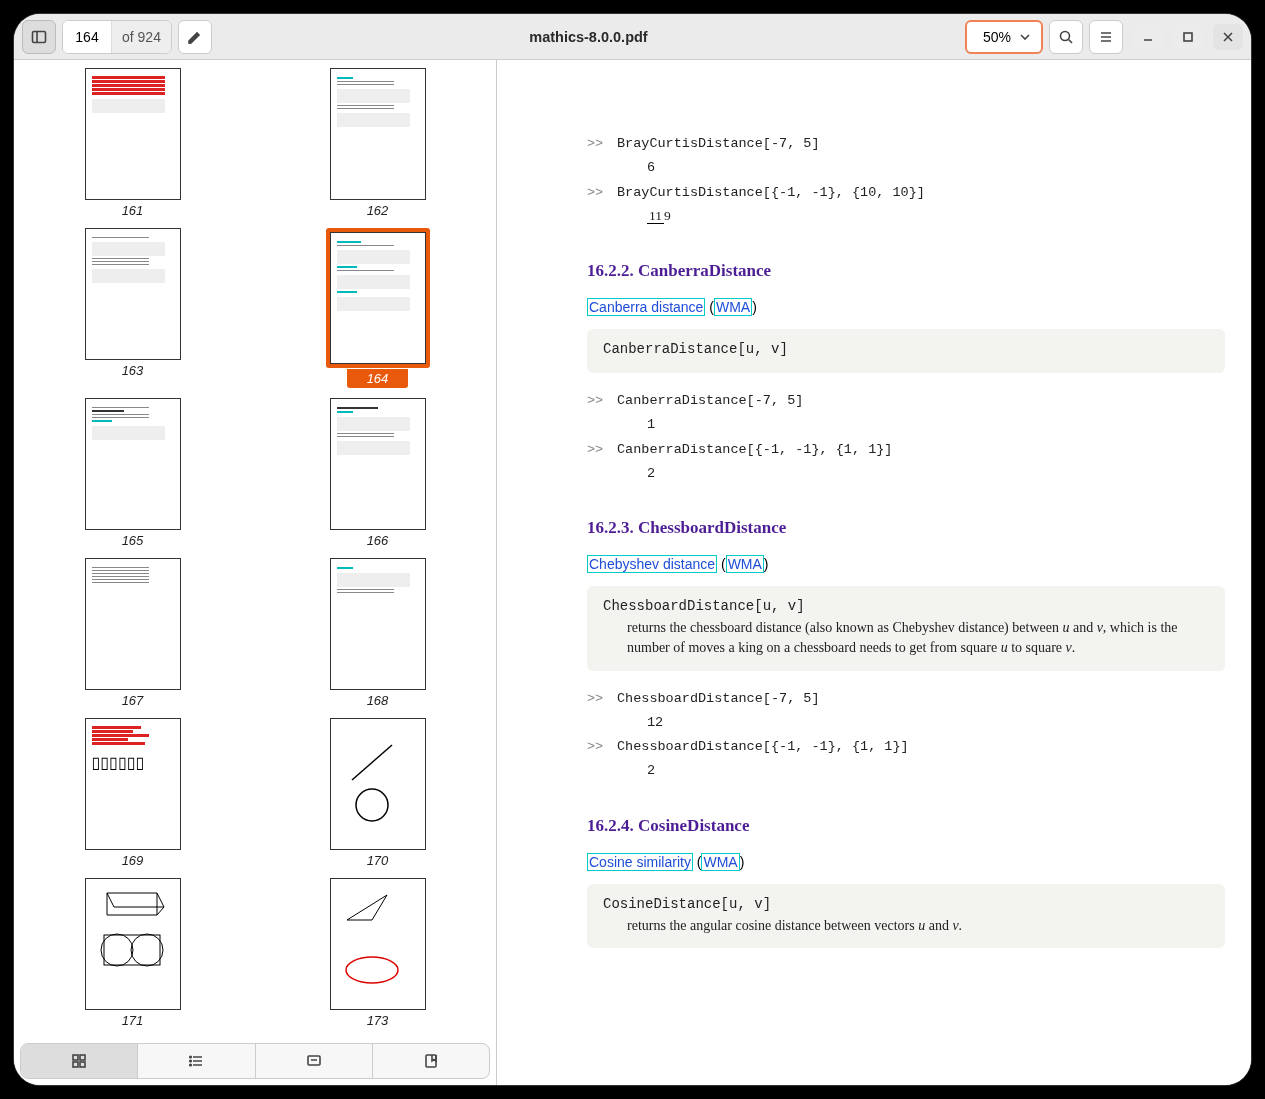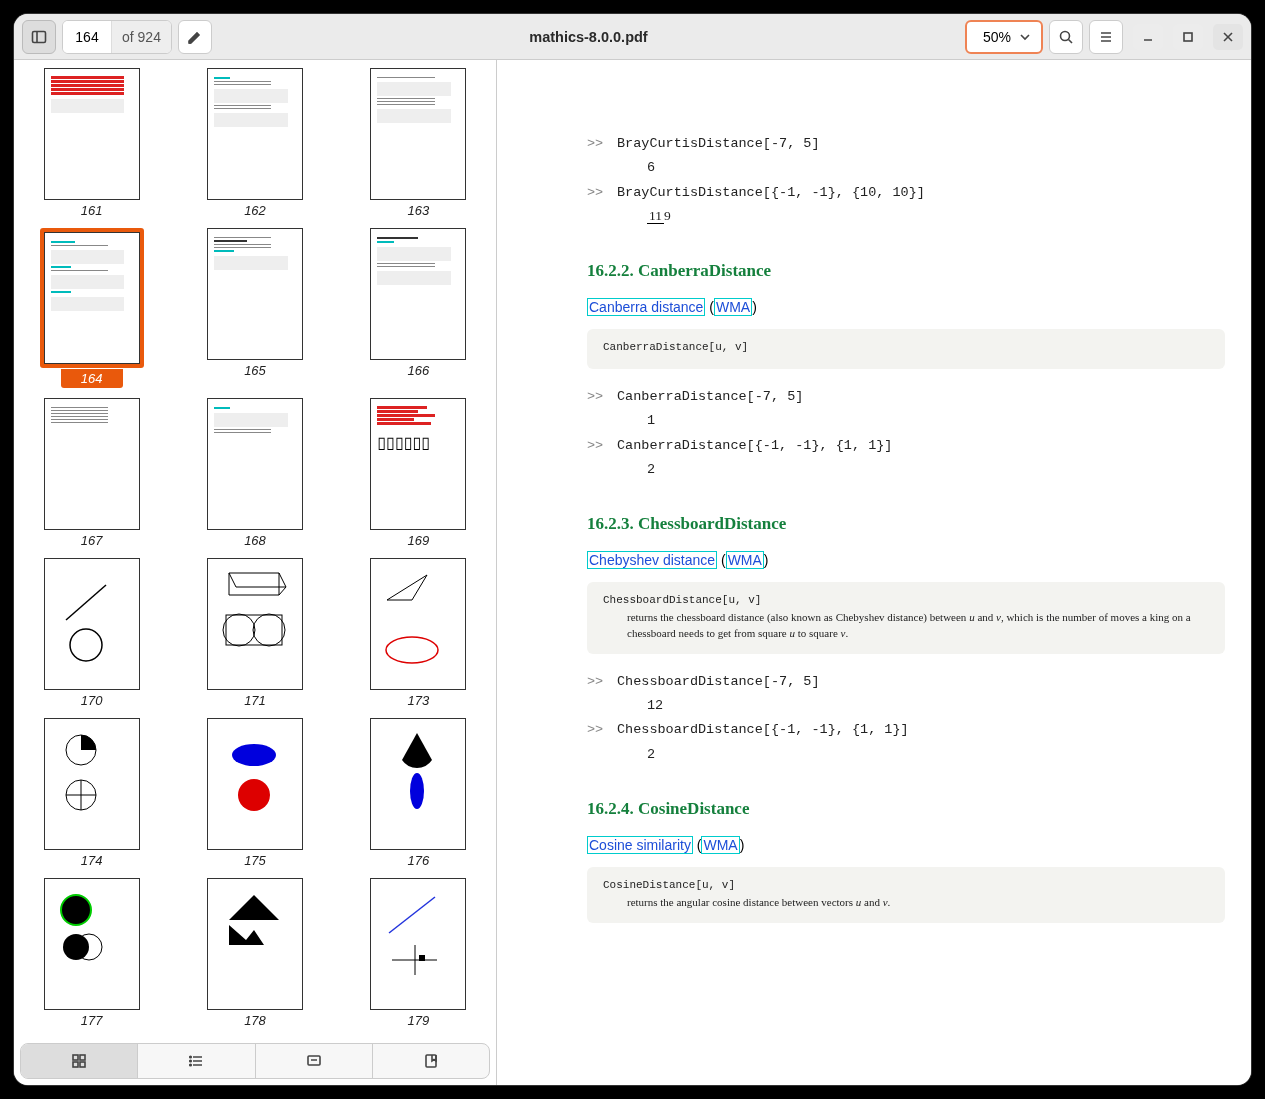--- a/index.html
+++ b/index.html
@@ -8,21 +8,21 @@
     font-family: -apple-system, BlinkMacSystemFont, "Segoe UI", sans-serif;
     width: 1265px;
     height: 1099px;
     overflow: hidden;
     padding: 14px;
   }
   .window {
     width: 100%;
     height: 100%;
     background: #fafafa;
-    border-radius: 14px;
+    border-radius: 26px;
     display: flex;
     flex-direction: column;
     overflow: hidden;
     box-shadow: 0 0 0 1px #333;
   }
   .titlebar {
     height: 46px;
     background: #ebebeb;
     border-bottom: 1px solid #ccc;
     display: flex;
@@ -92,21 +92,21 @@
     background: #fff;
     border-right: 1px solid #ccc;
     display: flex;
     flex-direction: column;
   }
   .thumbgrid {
     flex:1;
     overflow-y: auto;
     padding: 8px 3px;
     display: grid;
-    grid-template-columns: repeat(3, 1fr);
+    grid-template-columns: repeat(2, 1fr);
     gap: 10px 14px;
   }
   .thumb { display:flex;flex-direction:column;align-items:center;gap:3px;cursor:pointer }
   .page {
     width: 96px;
     height: 132px;
     background: #fff;
     border: 1px solid #333;
     position: relative;
     overflow: hidden;
@@ -140,29 +140,29 @@
     padding: 70px 26px 20px 90px;
     position:relative;
   }
   .content::-webkit-scrollbar{width:10px}
   .content::-webkit-scrollbar-thumb{background:#c0c0c0;border-radius:5px}
   .io { display:flex;gap:12px;margin:4px 0;font-family:'Courier New',monospace;font-size:13.5px;color:#222;line-height:1.5 }
   .io .pr { color:#888;min-width:18px }
   .io .out { margin-left:30px }
   .frac { display:inline-flex;align-items:center;font-family:serif;line-height:1.05 }
   .frac .n{border-bottom:1px solid #000;padding:0 2px}
-  h3.sec { font-family: Georgia, serif; font-weight:700; font-size:17px; color:#15803d; margin:34px 0 18px }
+  h3.sec { font-family: Georgia, serif; font-weight:700; font-size:17px; color:#4c1d95; margin:34px 0 18px }
   .links { margin-bottom:14px;font-size:14px }
   .links a { color:#1d4ed8;text-decoration:none;border:1px solid #0cc;padding:0 1px }
   .defbox {
     background:#f3f3f0;
     border-radius:6px;
     padding:12px 16px;
     margin:12px 0 18px;
-    font-size:11px;
+    font-size:14px;
     color:#222;
   }
   .defbox .sig{font-family:'Courier New',monospace;margin-bottom:4px}
   .defbox .desc{font-family:Georgia,serif;padding-left:24px;line-height:1.45}
   .defbox .desc i{font-style:italic}
   svg.ic{width:16px;height:16px;stroke:#444;stroke-width:1.6;fill:none}
 </style>
 </head>
 <body>
 

